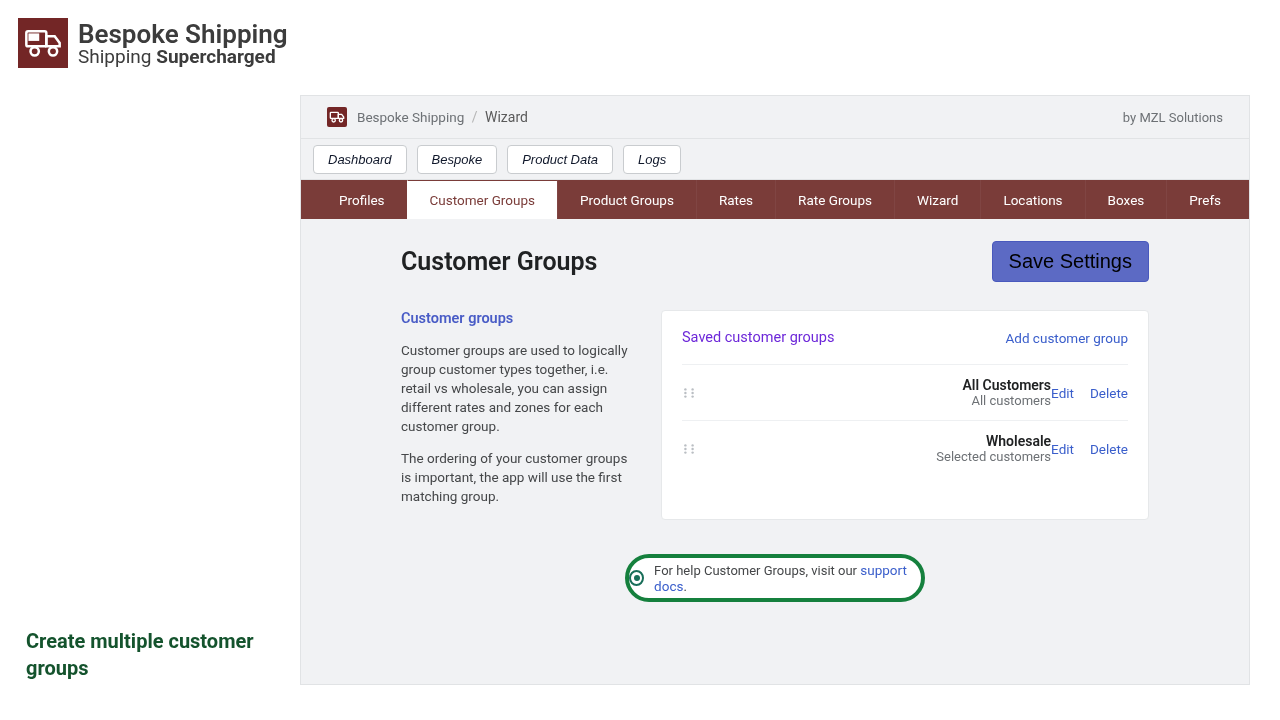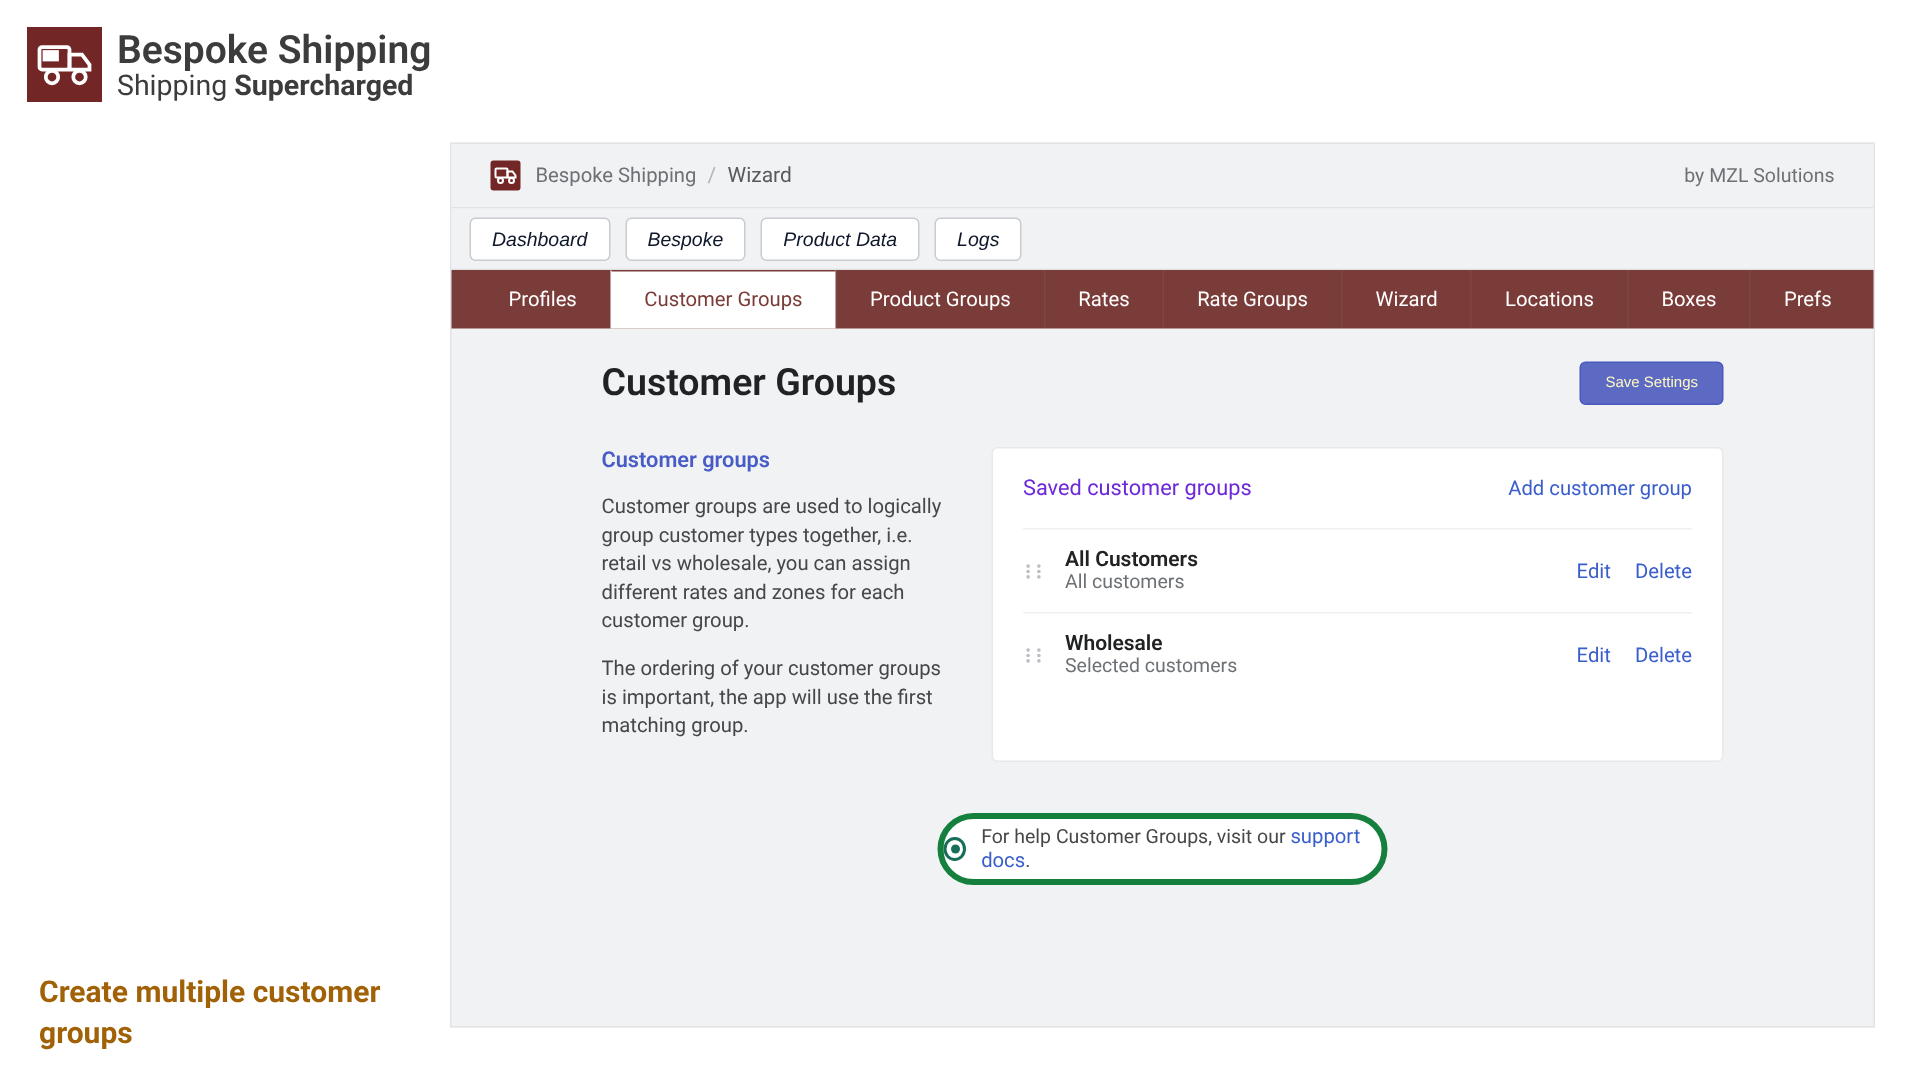--- a/index.html
+++ b/index.html
@@ -128,25 +128,25 @@
     align-items:center;
     justify-content: space-between;
   }
   .page-title {
     font-size: 25px;
     font-weight: 600;
     color: #202223;
   }
   .primary-btn {
     background: #5c6ac4;
-    color: #fef9c3;
+    color: #000000;
     border: 1px solid #4959bd;
     border-radius: 4px;
     padding: 8px 16px;
-    font-size: 10px;
+    font-size: 20px;
     cursor:pointer;
   }
 
   .two-col {
     display:flex;
     gap: 30px;
     margin-top: 28px;
   }
   .left-col { width: 230px; }
   .left-col h4 {
@@ -190,21 +190,21 @@
   }
   .row:first-of-type { border-top: 1px solid #eef0f2; }
   .drag {
     width: 14px; height: 14px;
     margin-right: 14px;
     color: #babec3;
     cursor: grab;
     display:flex;align-items:center;justify-content:center;
   }
   .drag svg { width:12px;height:12px; }
-  .row .info { flex:1; }
+  .row .info { flex:1;text-align:right; }
   .row .name { font-size: 14px; font-weight: 600; color: #202223; }
   .row .desc { font-size: 13px; color: #6d7175; }
   .row .actions { display:flex; gap: 16px; }
 
   .help-pill {
     margin: 34px auto 0 auto;
     width: 300px;
     height: 48px;
     border: 4px solid #15803d;
     border-radius: 30px;
@@ -230,24 +230,23 @@
     border-radius:50%;
     top:3px;left:3px;
   }
 
   .caption {
     position:absolute;
     left: 26px;
     top: 628px;
     font-size: 20px;
     font-weight: 700;
-    color: #a16207;
+    color: #14532d;
     max-width: 240px;
     line-height: 1.35;
-    margin-top: 20px;
   }
 </style>
 </head>
 <body>
 
 <div class="logo-block">
   <div class="logo-icon">
     <svg viewBox="0 0 48 48" fill="none" stroke="currentColor" stroke-width="3">
       <rect x="4" y="10" width="24" height="18" rx="2" fill="none"></rect>
       <rect x="8" y="14" width="10" height="6" fill="currentColor"></rect>

